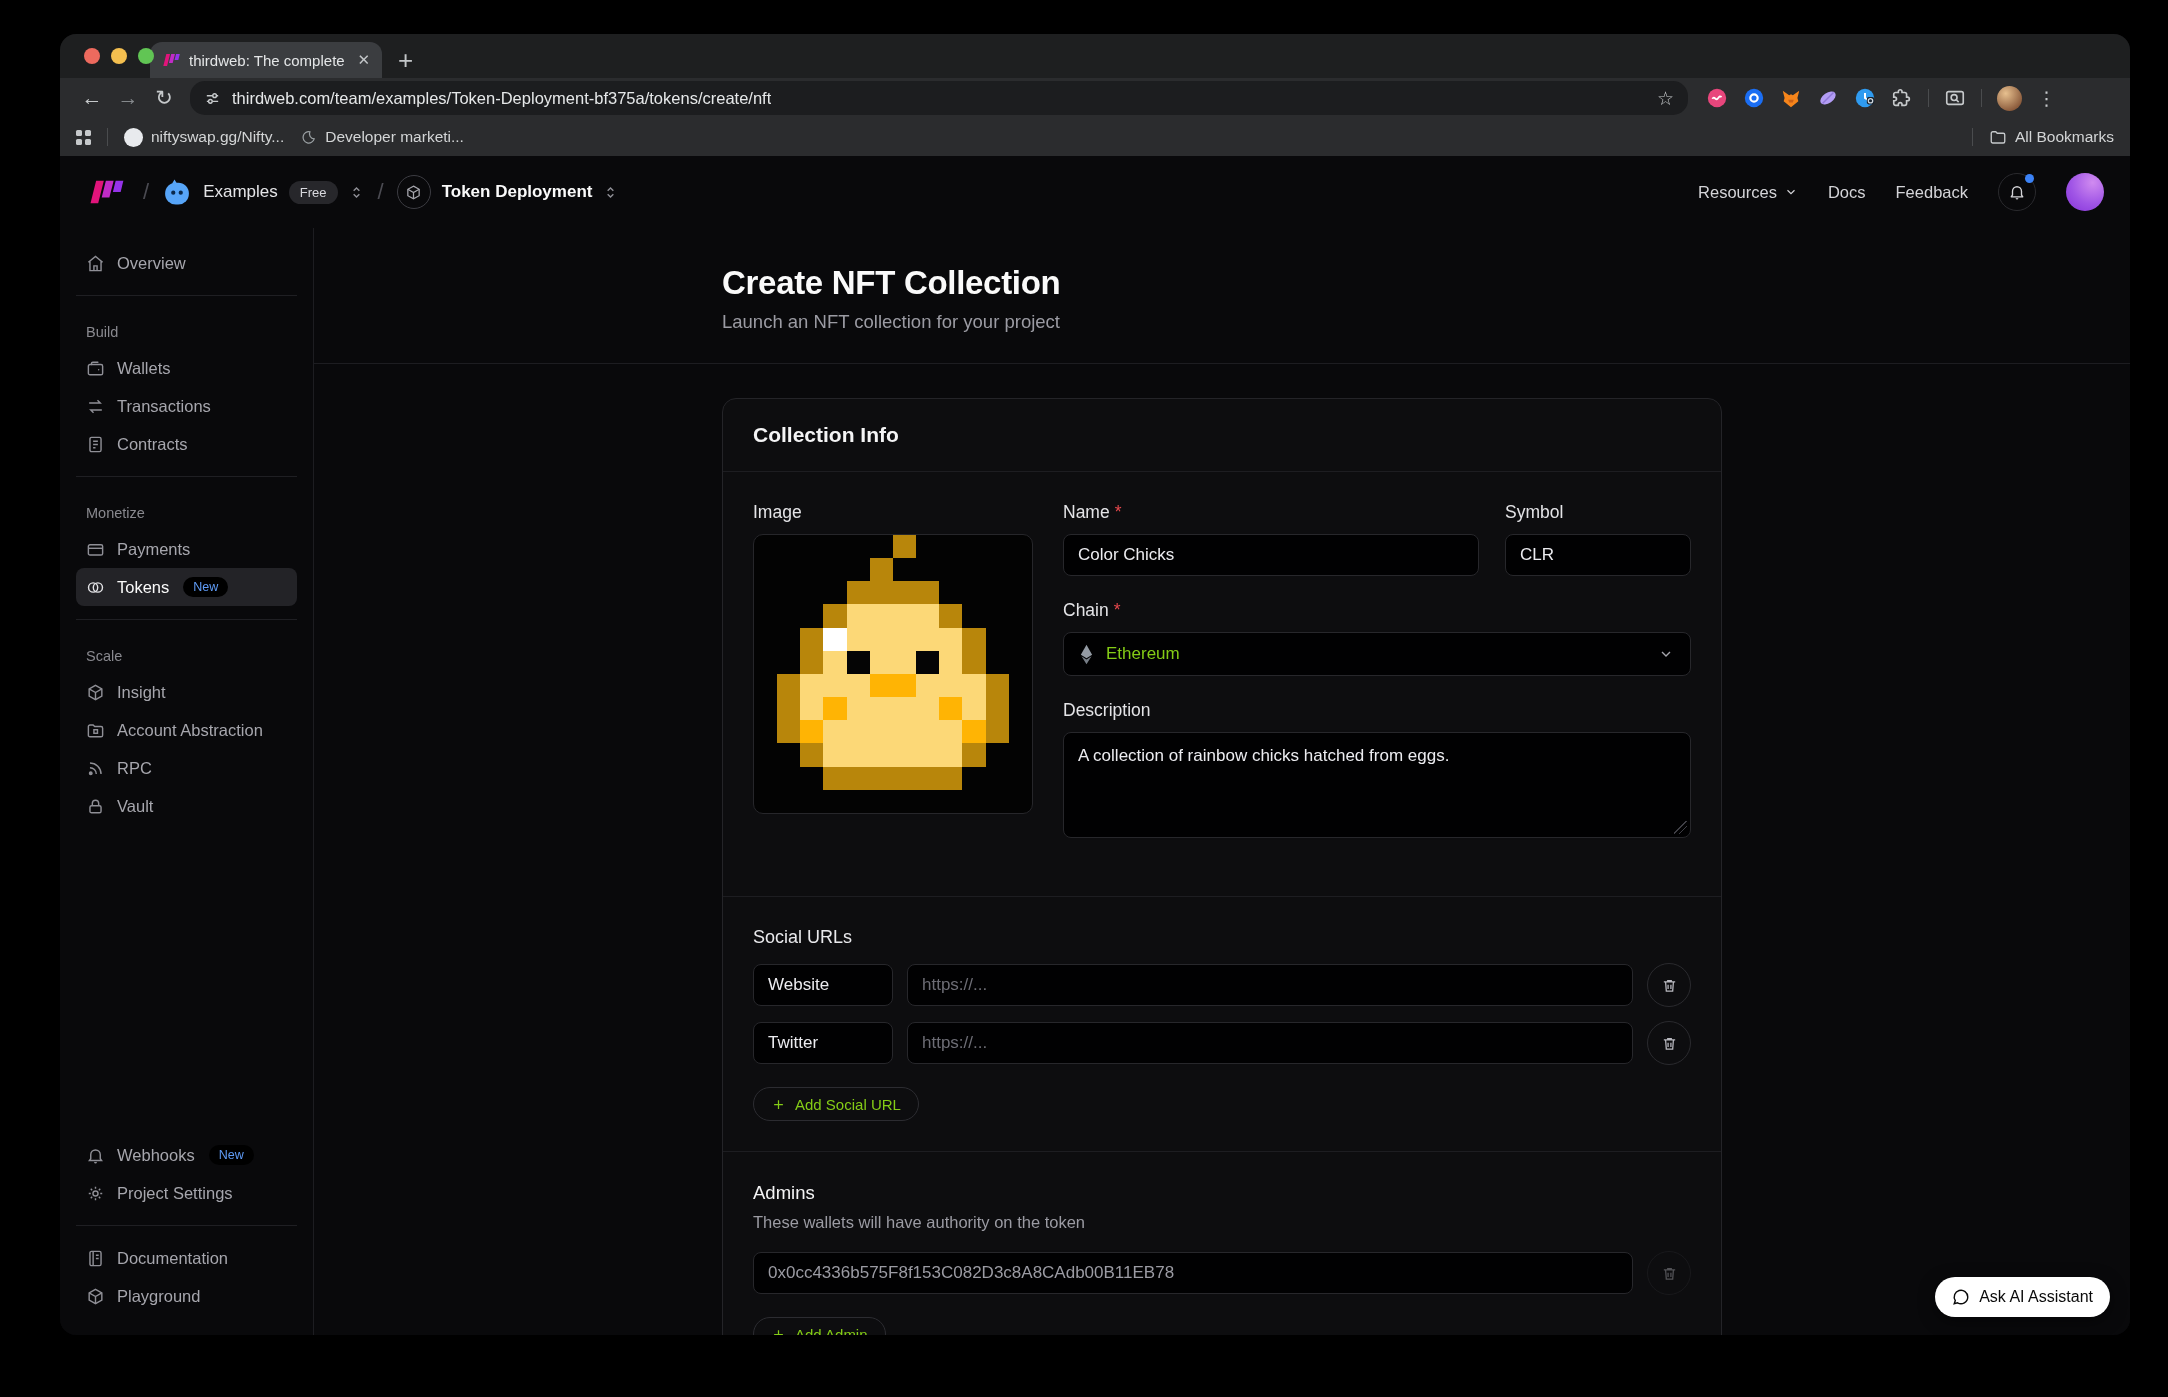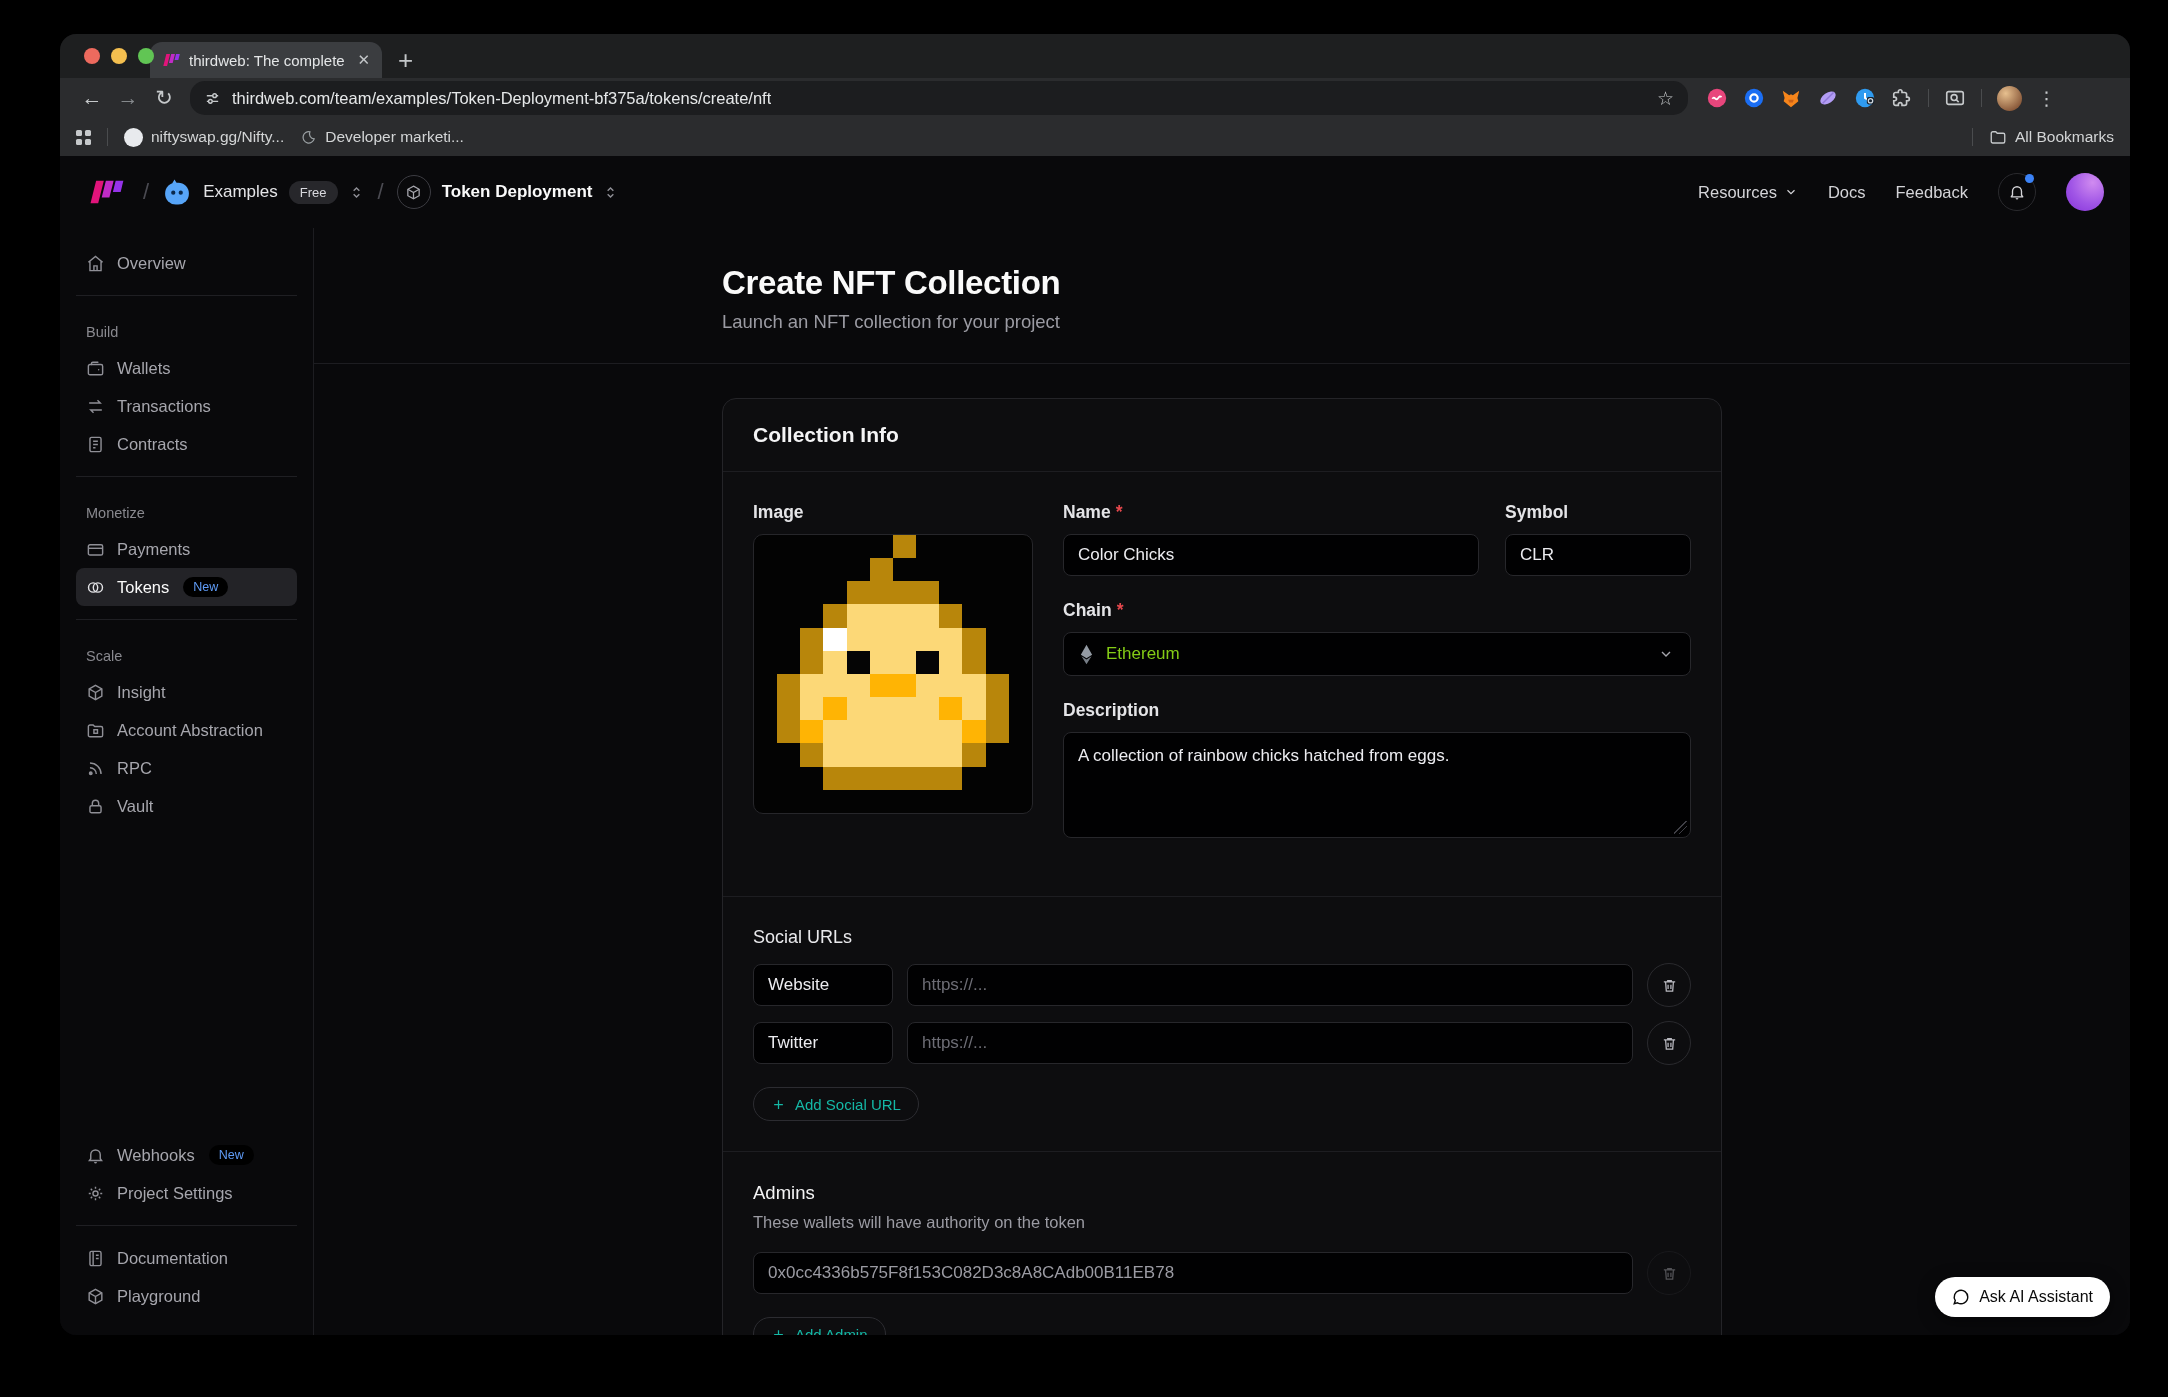--- a/index.html
+++ b/index.html
@@ -91,21 +91,21 @@
   .scroll { flex:1; overflow:hidden; }
 
   .card { width:1000px; margin:34px auto 0; background:#0d0d0f; border:1px solid #242428; border-radius:14px; }
   .card-head { padding:24px 30px; }
   .card-title { color:#f4f4f5; font-size:21px; font-weight:700; }
   .card-div { height:1px; background:#1d1d21; }
   .card-body { padding:30px; }
 
   .row-top { display:flex; gap:30px; }
   .img-col { width:280px; flex:0 0 280px; }
-  .f-label { display:block; color:#e4e4e7; font-size:17.5px; margin-bottom:11px; font-weight:700; }
+  .f-label { display:block; color:#e4e4e7; font-size:17.5px; margin-bottom:11px; font-weight:400; }
   .req { color:#e5484d; margin-left:5px; }
   .img-box { width:280px; height:280px; background:#030303; border:1px solid #26262a; border-radius:10px;
              overflow:hidden; display:grid; grid-template-columns:repeat(12,1fr); grid-template-rows:repeat(12,1fr); }
   .fields-col { flex:1; min-width:0; }
   .f-row { display:flex; gap:26px; margin-bottom:24px; }
   .fld-name { flex:1; }
   .fld-symbol { width:186px; flex:0 0 186px; }
   .txt { width:100%; height:42px; background:#010102; border:1px solid #27272b; border-radius:8px;
          color:#ececf0; font-size:17px; padding:0 14px; font-family:"Liberation Sans", sans-serif; outline:none; }
   .txt::placeholder { color:#6d6d75; }
@@ -119,21 +119,21 @@
 
   .sect-div { height:1px; background:#1d1d21; margin:30px -30px; }
   .sect-label { color:#e9e9ec; font-size:18px; font-weight:500; margin-bottom:15px; }
   .soc-row { display:flex; gap:14px; margin-bottom:14px; align-items:center; }
   .soc-platform { width:140px; flex:0 0 140px; }
   .icon-btn { width:44px; height:44px; flex:0 0 44px; border-radius:50%; border:1px solid #2a2a2e;
               background:transparent; display:flex; align-items:center; justify-content:center; color:#b9b9c0; }
   .icon-btn.disabled { opacity:.4; }
   .pill-btn { display:inline-flex; align-items:center; gap:9px; height:34px; padding:0 17px;
               border:1px solid #2c2c31; border-radius:999px; background:transparent;
-              color:#14b8a6; font-size:15px; margin-top:8px; }
+              color:#84cc16; font-size:15px; margin-top:8px; }
 
   .admins-title { color:#f4f4f5; font-size:18.5px; font-weight:500; }
   .admins-sub { color:#9b9ba3; font-size:16.5px; margin:9px 0 19px; }
   .addr { color:#9b9ba3; }
 
   .assistant { position:absolute; right:20px; bottom:18px; background:#fff; color:#0a0a0a;
                border:none; height:40px; padding:0 17px; border-radius:999px; font-size:16px; font-weight:500;
                display:inline-flex; align-items:center; gap:9px; font-family:"Liberation Sans", sans-serif;
                box-shadow:0 4px 16px rgba(0,0,0,.5); }
 </style>

